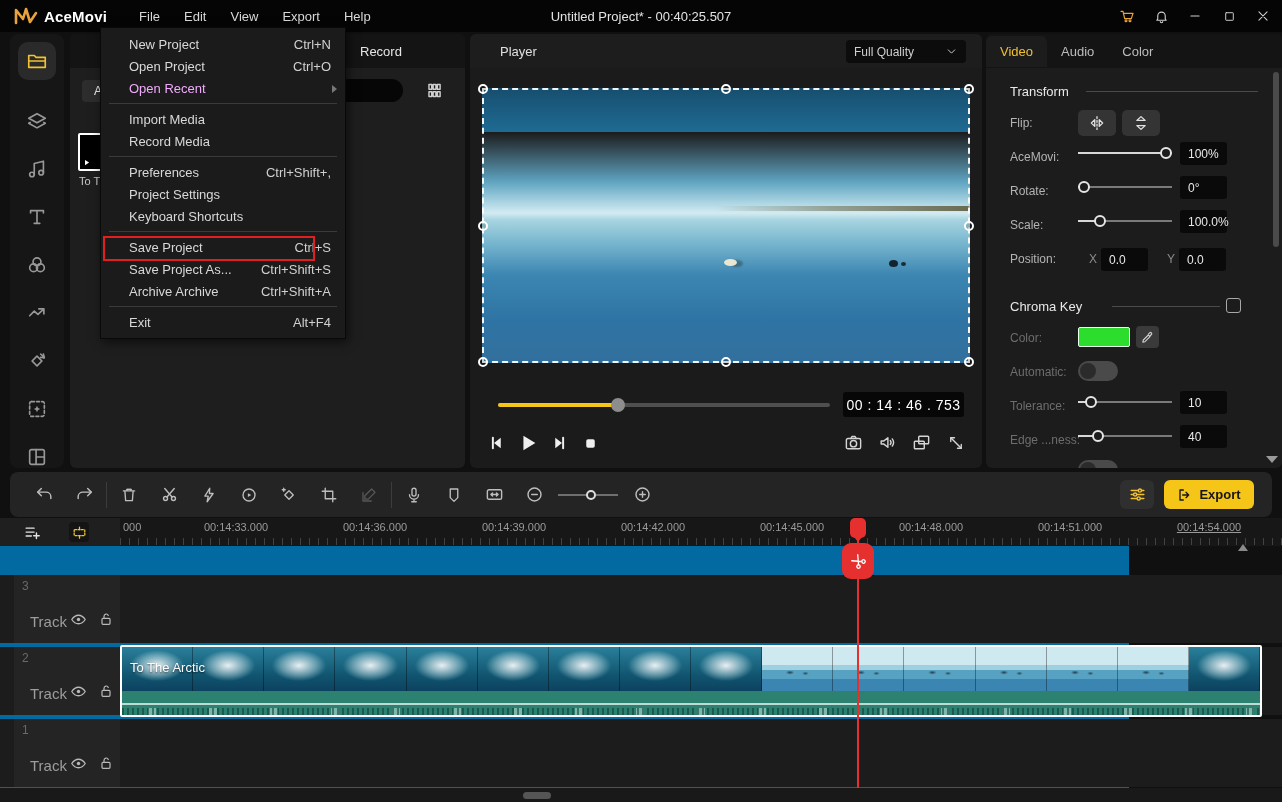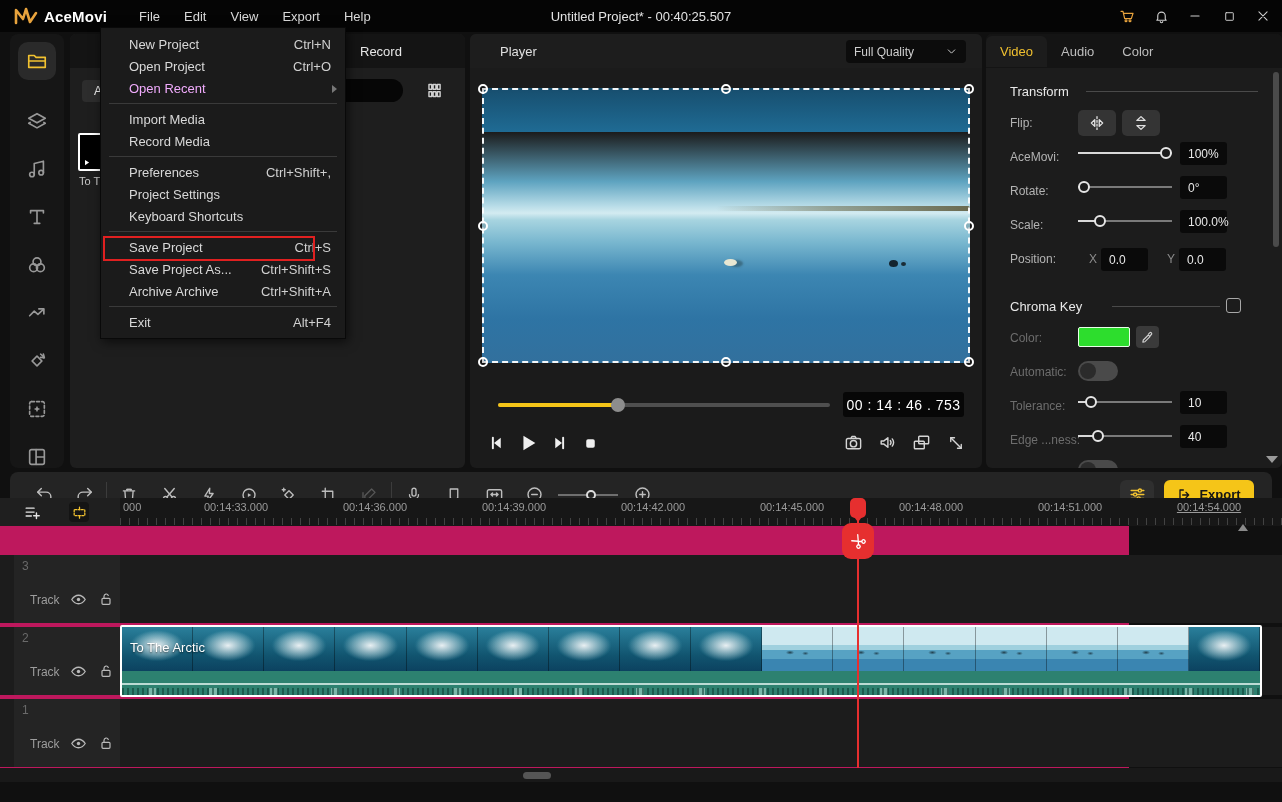--- a/index.html
+++ b/index.html
@@ -99,33 +99,33 @@
   .tsep{width:1px;height:26px;background:#3c3c3c;margin:0 2px}
   .zoomslider{width:60px;height:14px;position:relative;margin:0 4px}
   .zoomslider .tr{position:absolute;top:6px;left:0;width:100%;height:2px;background:#6f6f6f}
   .zoomslider .kn{position:absolute;top:2px;left:28px;width:10px;height:10px;border:2px solid #ddd;border-radius:50%;background:#242424}
   .adjustbtn{position:absolute;right:118px;top:8px;width:34px;height:29px;background:#2f2f2f;border-radius:6px;
              color:#f2c230;display:flex;align-items:center;justify-content:center}
   .exportbtn{position:absolute;right:18px;top:8px;width:90px;height:29px;background:#f5c518;border-radius:6px;
              color:#161616;font-weight:bold;display:flex;align-items:center;justify-content:center;gap:6px}
 
   
-  .timeline{position:absolute;left:0;top:498px;width:1129px;height:284px;background:#be185d}
+  .timeline{position:absolute;left:0;top:518px;width:1129px;height:284px;background:#0369a1}
   .ruler{position:absolute;left:120px;top:0;width:1162px;height:28px;background:#171717;color:#9a9a9a;font-size:11px}
   .ruler .lab{position:absolute;top:3px;transform:translateX(-50%);white-space:nowrap}
   .ruler .frag{position:absolute;top:3px;left:3px}
   .ticks{position:absolute;left:0;bottom:1px;width:100%;height:7px;
          background:repeating-linear-gradient(90deg,#424242 0 1px,transparent 1px 9px)}
   .corner{position:absolute;left:0;top:0;width:120px;height:28px;background:#1f1f1f;display:flex;align-items:center}
   .corner .ic{width:20px;height:20px;color:#e4e4e4;margin-left:22px}
   .corner .snap{color:#f2c230;background:#141414;border-radius:4px;padding:1px;margin-left:27px}
   .trackrow{position:absolute;left:0;width:1282px;height:68px;background:#1c1c1c}
   .thead{position:absolute;left:14px;top:0;width:106px;height:68px;background:#242424}
   .tnum{position:absolute;left:8px;top:4px;color:#6a6a6a;font-size:12px}
-  .tname{position:absolute;left:16px;top:38px;color:#9d9d9d;font-size:12px}
+  .tname{position:absolute;left:16px;top:38px;color:#9d9d9d;font-size:15px}
   .teye{position:absolute;left:56px;top:36px;width:17px;height:17px;color:#b9b9b9}
   .tlock{position:absolute;left:84px;top:35px;width:16px;height:17px;color:#b9b9b9}
   .clip{position:absolute;left:120px;top:-2px;width:1142px;height:72px;border:2px solid #fff;border-radius:2px;overflow:hidden;background:#0c4260}
   .thumbs{display:flex;height:44px}
   .th{flex:1;border-right:1px solid rgba(0,0,0,.35)}
   .th.under{background:radial-gradient(ellipse 55% 50% at 50% 42%,rgba(255,255,255,.9),rgba(215,240,243,.4) 45%,rgba(70,150,170,.12) 68%,transparent 72%),
             linear-gradient(180deg,#2a7f9b,#11546f 65%,#0c4260)}
   .th.surface{background:radial-gradient(ellipse 10% 8% at 40% 58%,rgba(20,40,50,.8),transparent 60%),
               radial-gradient(ellipse 8% 7% at 62% 60%,rgba(20,40,50,.7),transparent 60%),
               linear-gradient(180deg,#cfe9f0 0 40%,#9fd0de 40% 52%,#57a2c3 52% 72%,#3a85b1 72% 100%)}

